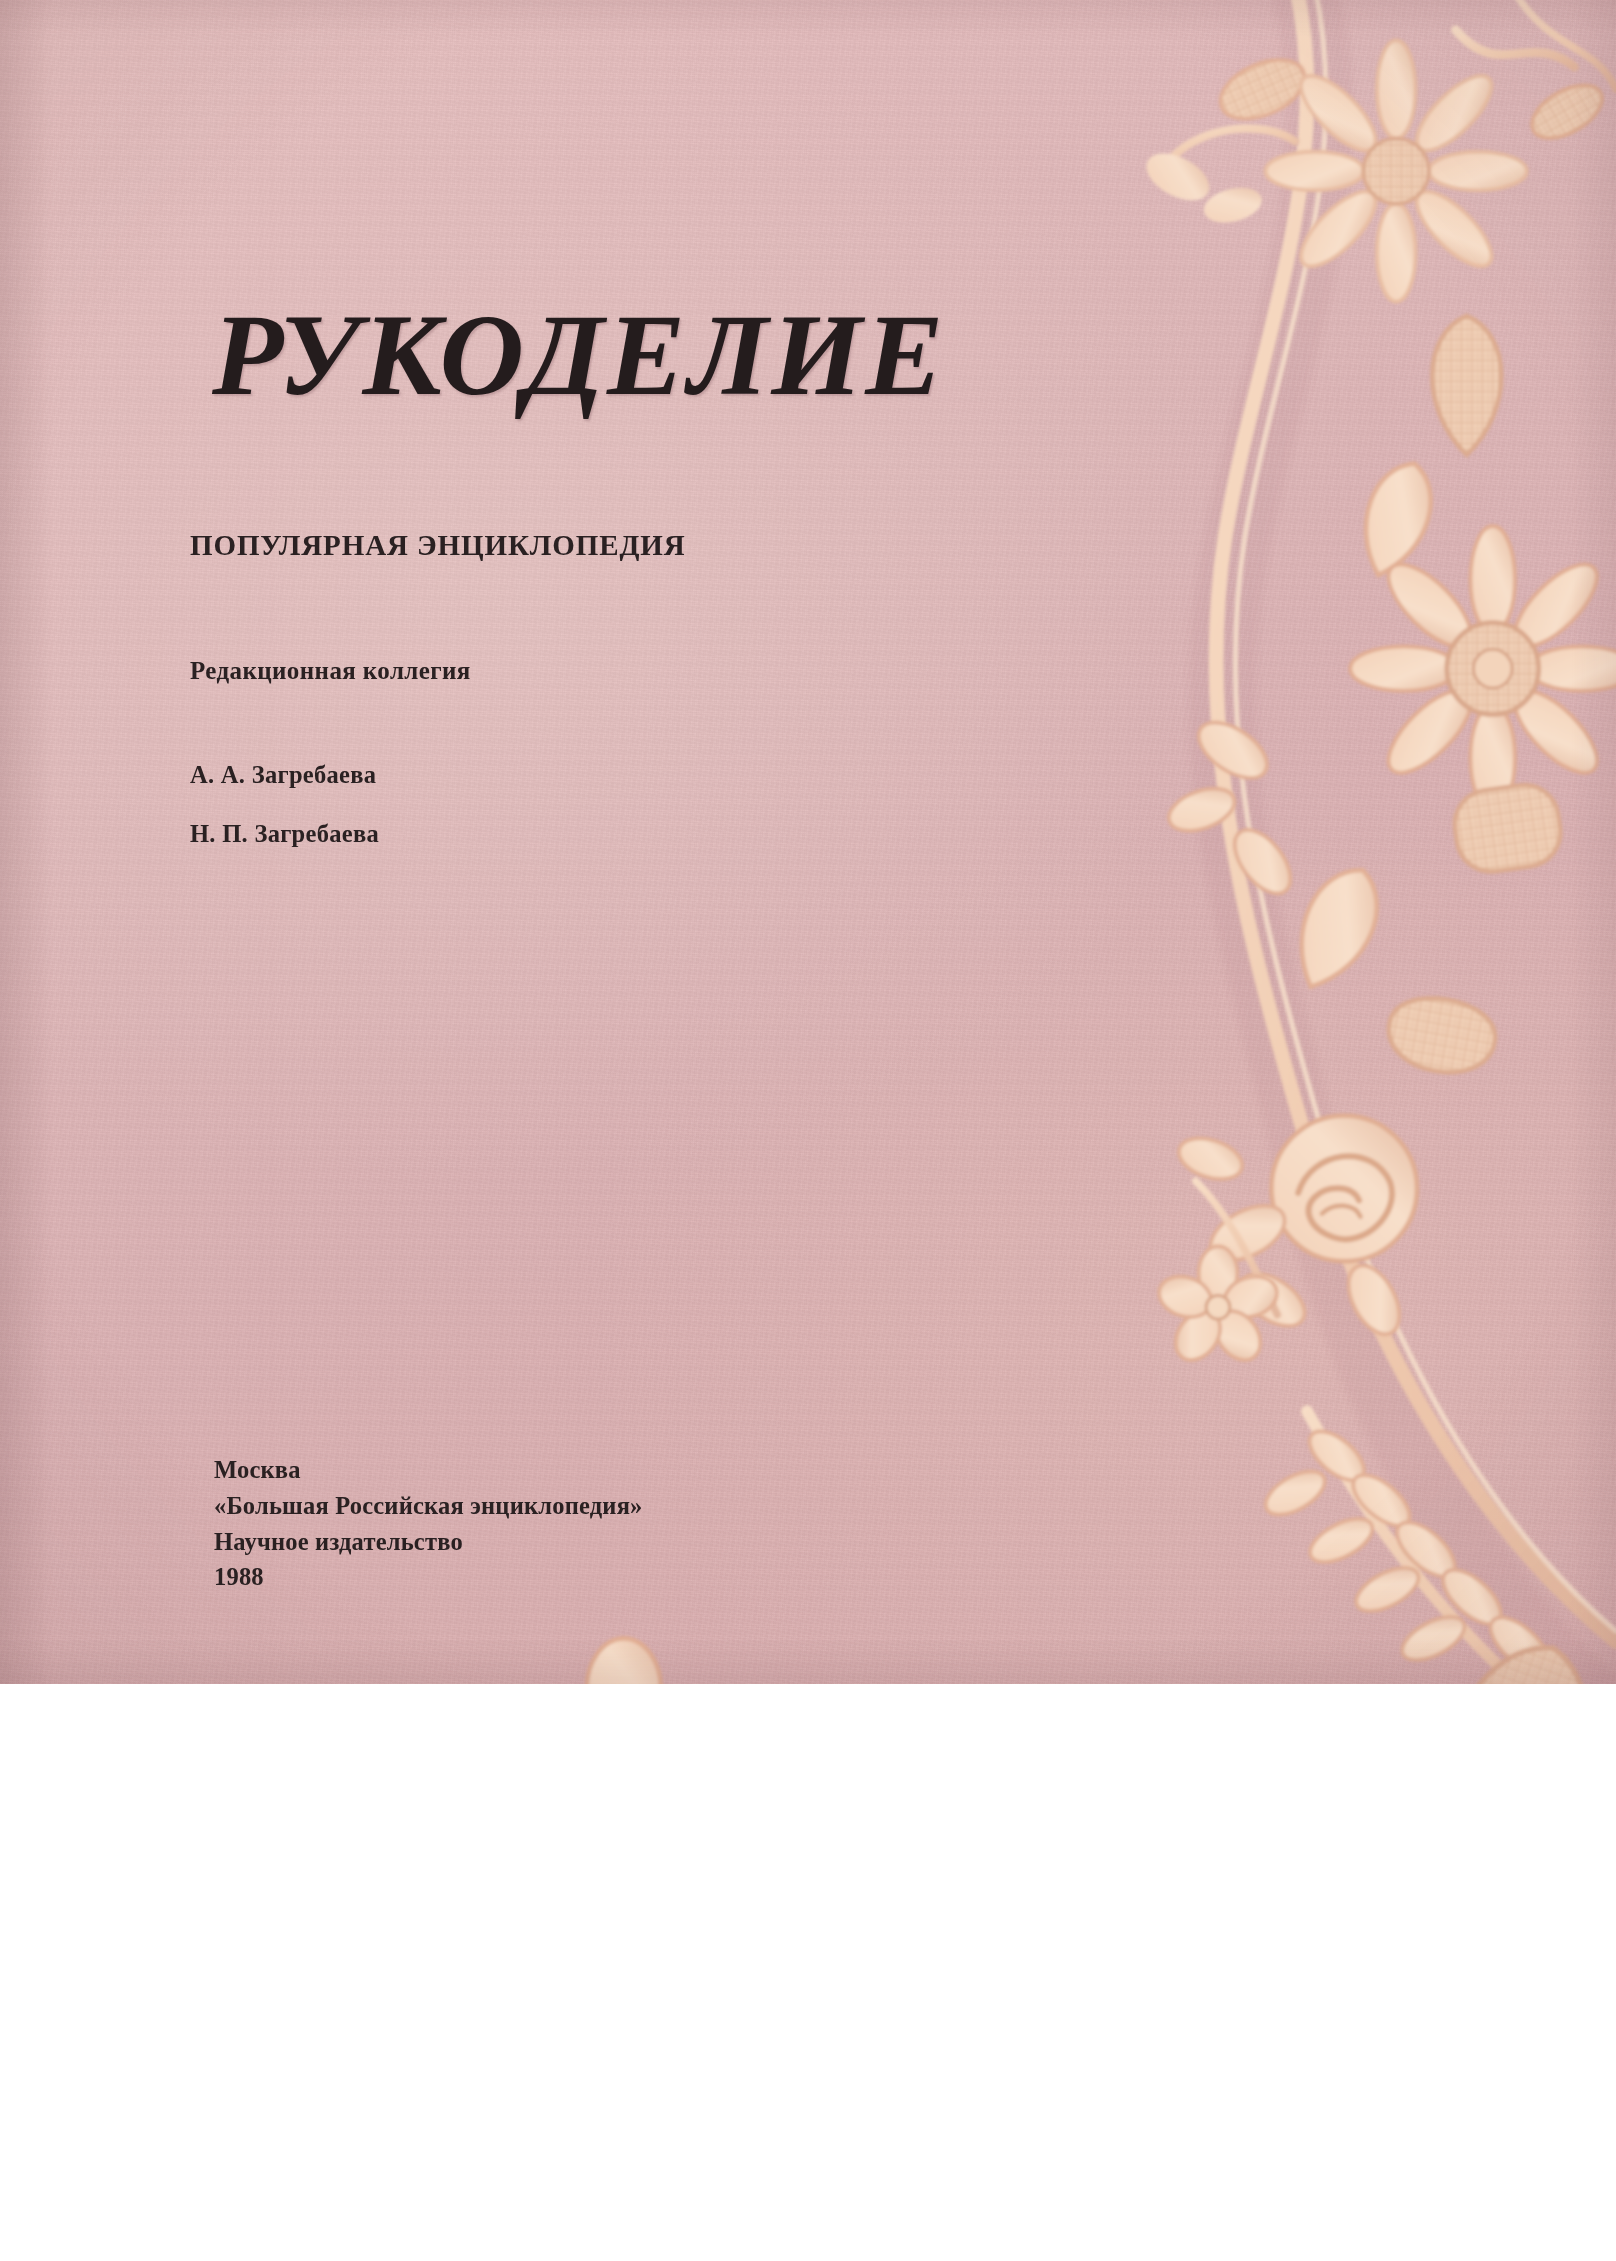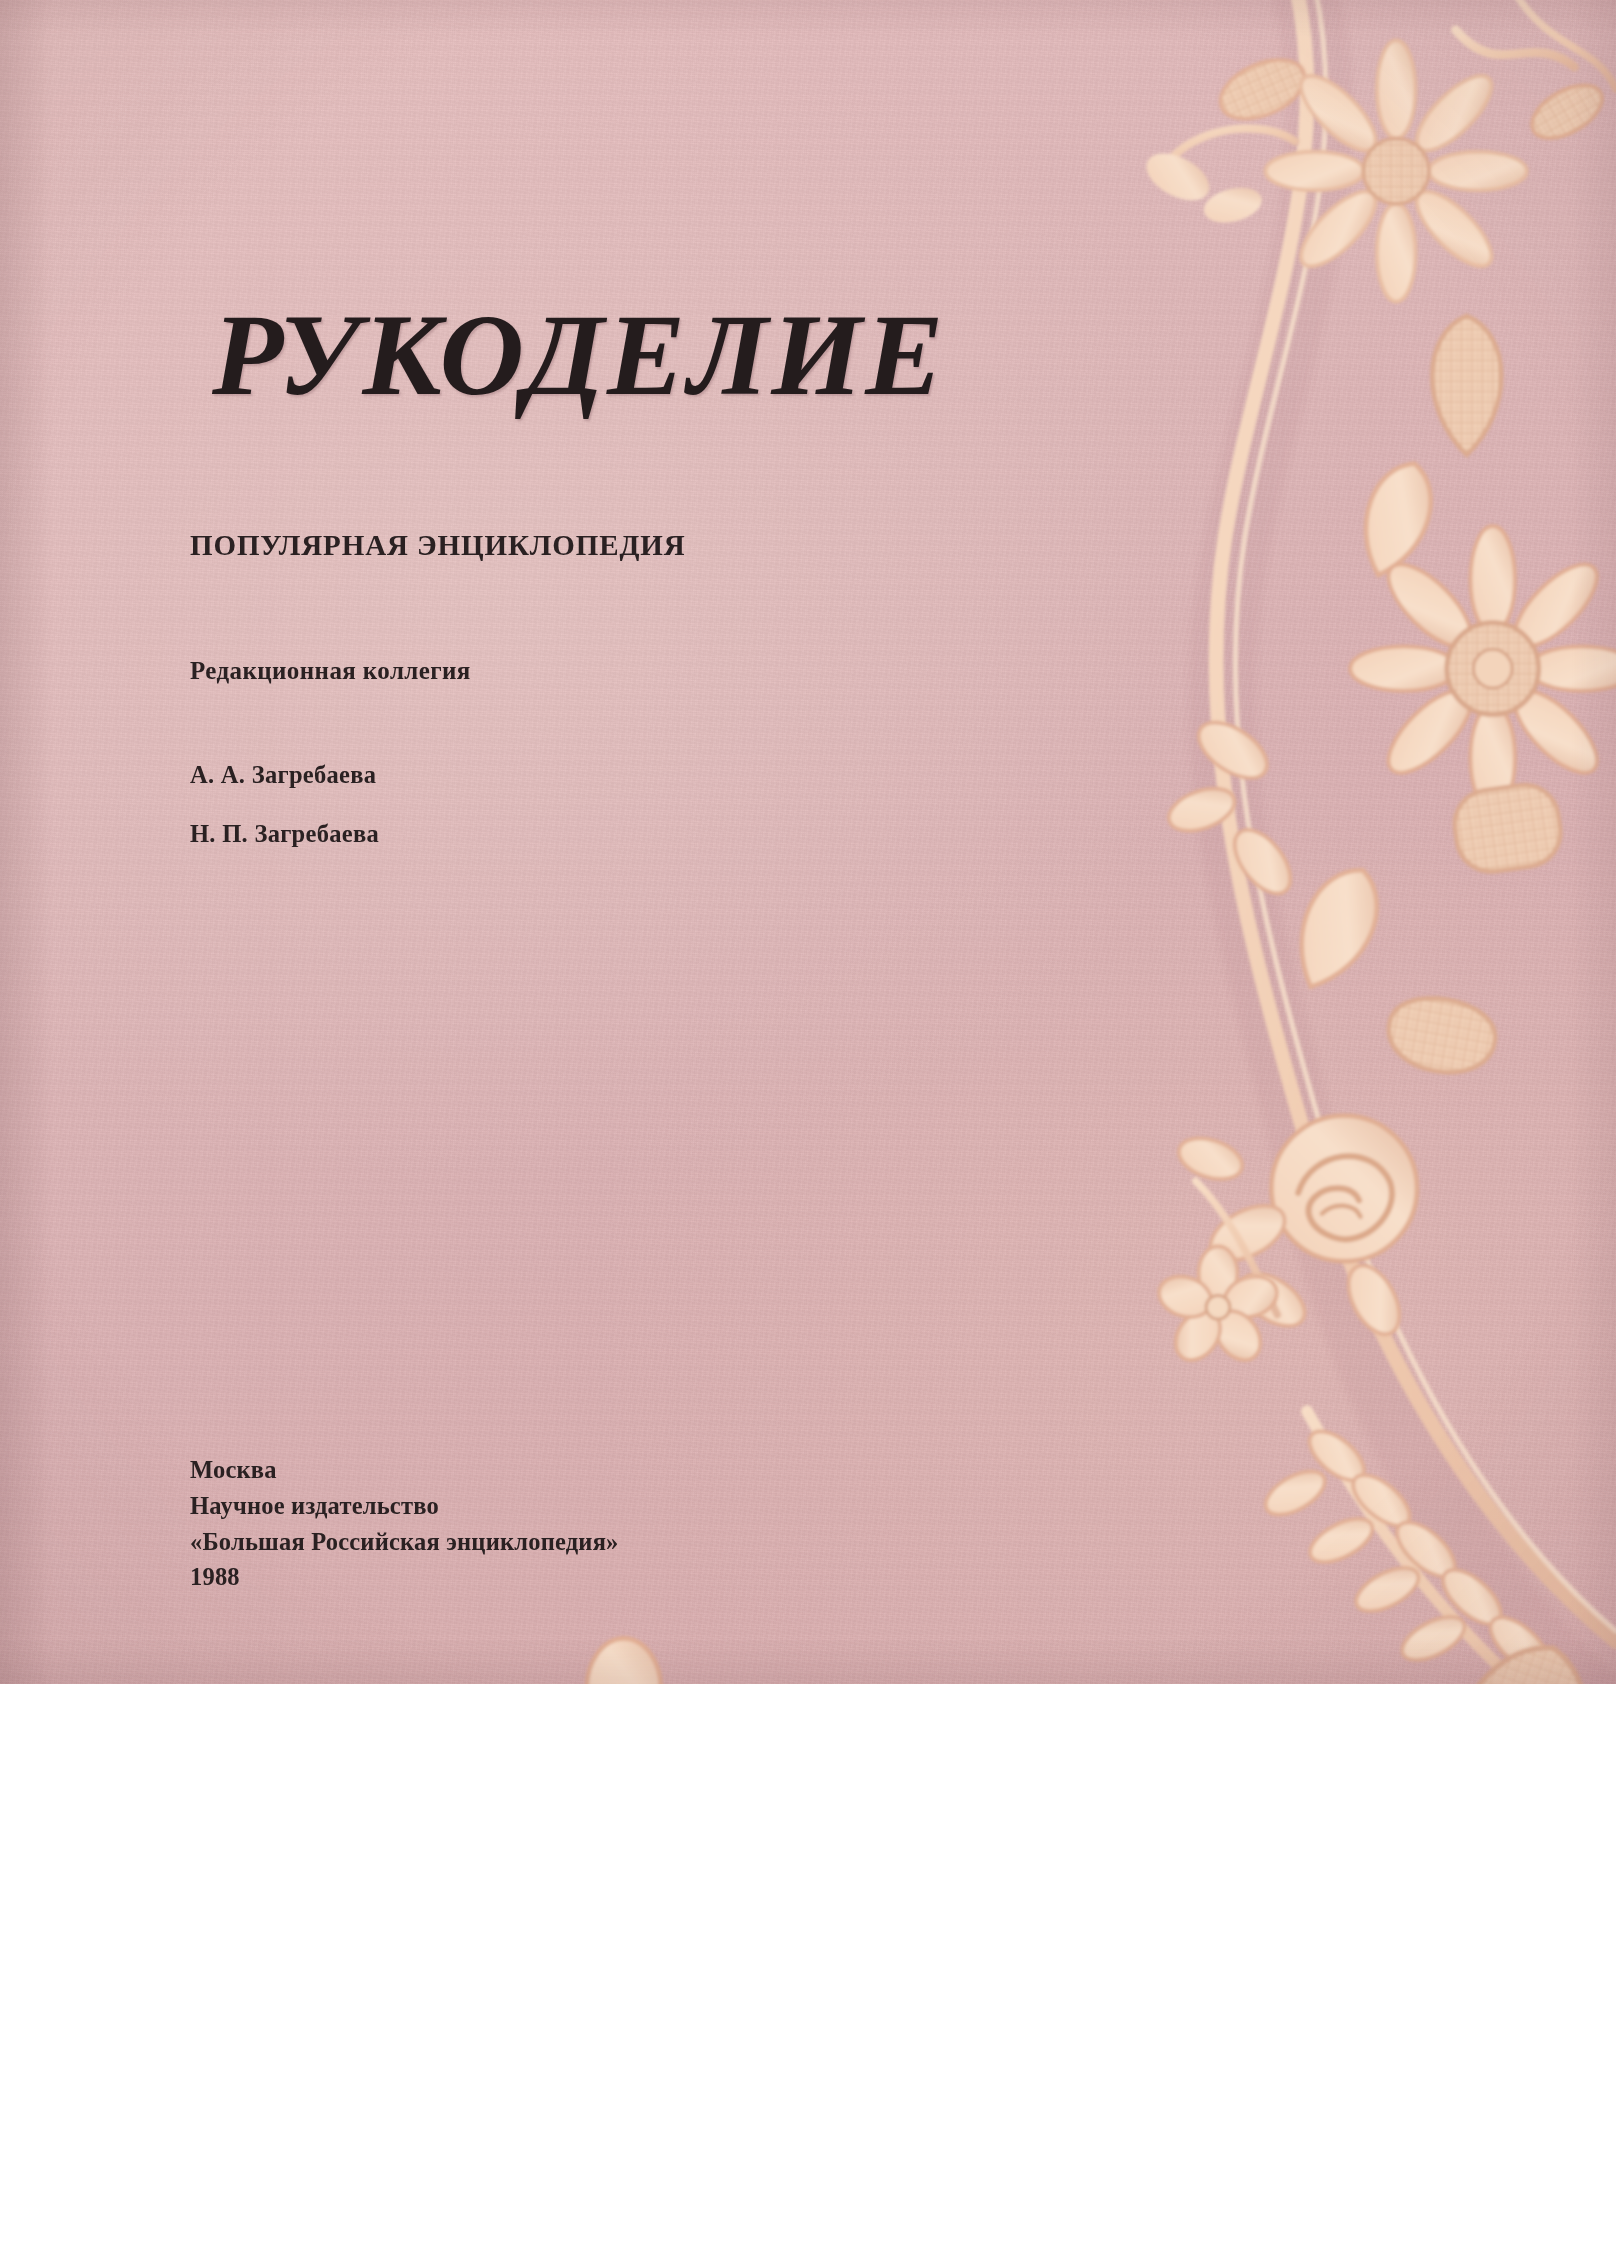--- a/index.html
+++ b/index.html
@@ -152,20 +152,21 @@
     top: 1452px;
     width: 891px;
   }
   .imprint-line {
     font-family: "Liberation Serif", serif;
     font-weight: bold;
     font-size: 24.5px;
     letter-spacing: 0.2px;
     color: #2a2122;
     line-height: 1.46;
+    margin-left: 24px;
   }
 </style>
 </head>
 <body>
 
 <div class="page">
 
   <div class="weave"></div>
   <div class="grain"></div>
 
@@ -456,20 +457,20 @@
       <div class="board-entry">
         <div class="board-name">А. А. Загребаева</div>
       </div>
       <div class="board-entry">
         <div class="board-name">Н. П. Загребаева</div>
       </div>
     </div>
 
     <div class="imprint">
       <div class="imprint-line">Москва</div>
+      <div class="imprint-line">«Большая Российская энциклопедия»</div>
       <div class="imprint-line">Научное издательство</div>
-      <div class="imprint-line">«Большая Российская энциклопедия»</div>
       <div class="imprint-line">1988</div>
     </div>
 
   </div>
 </div>
 
 
 </body></html>

